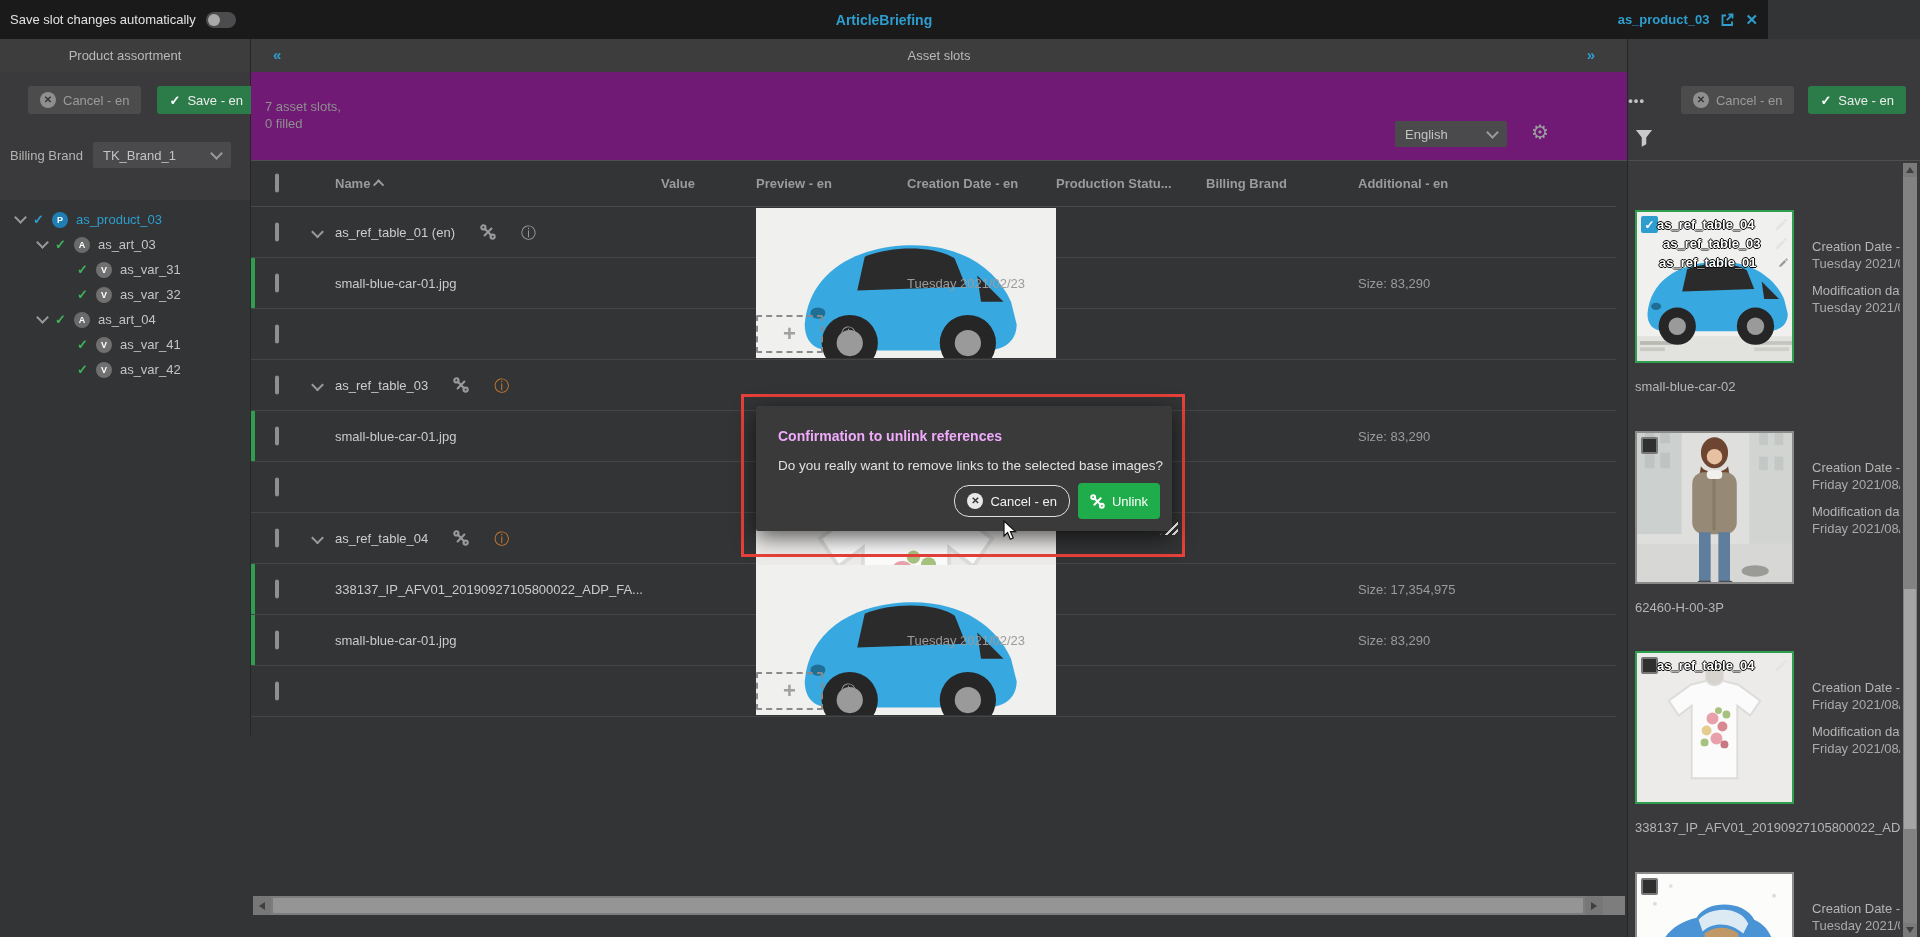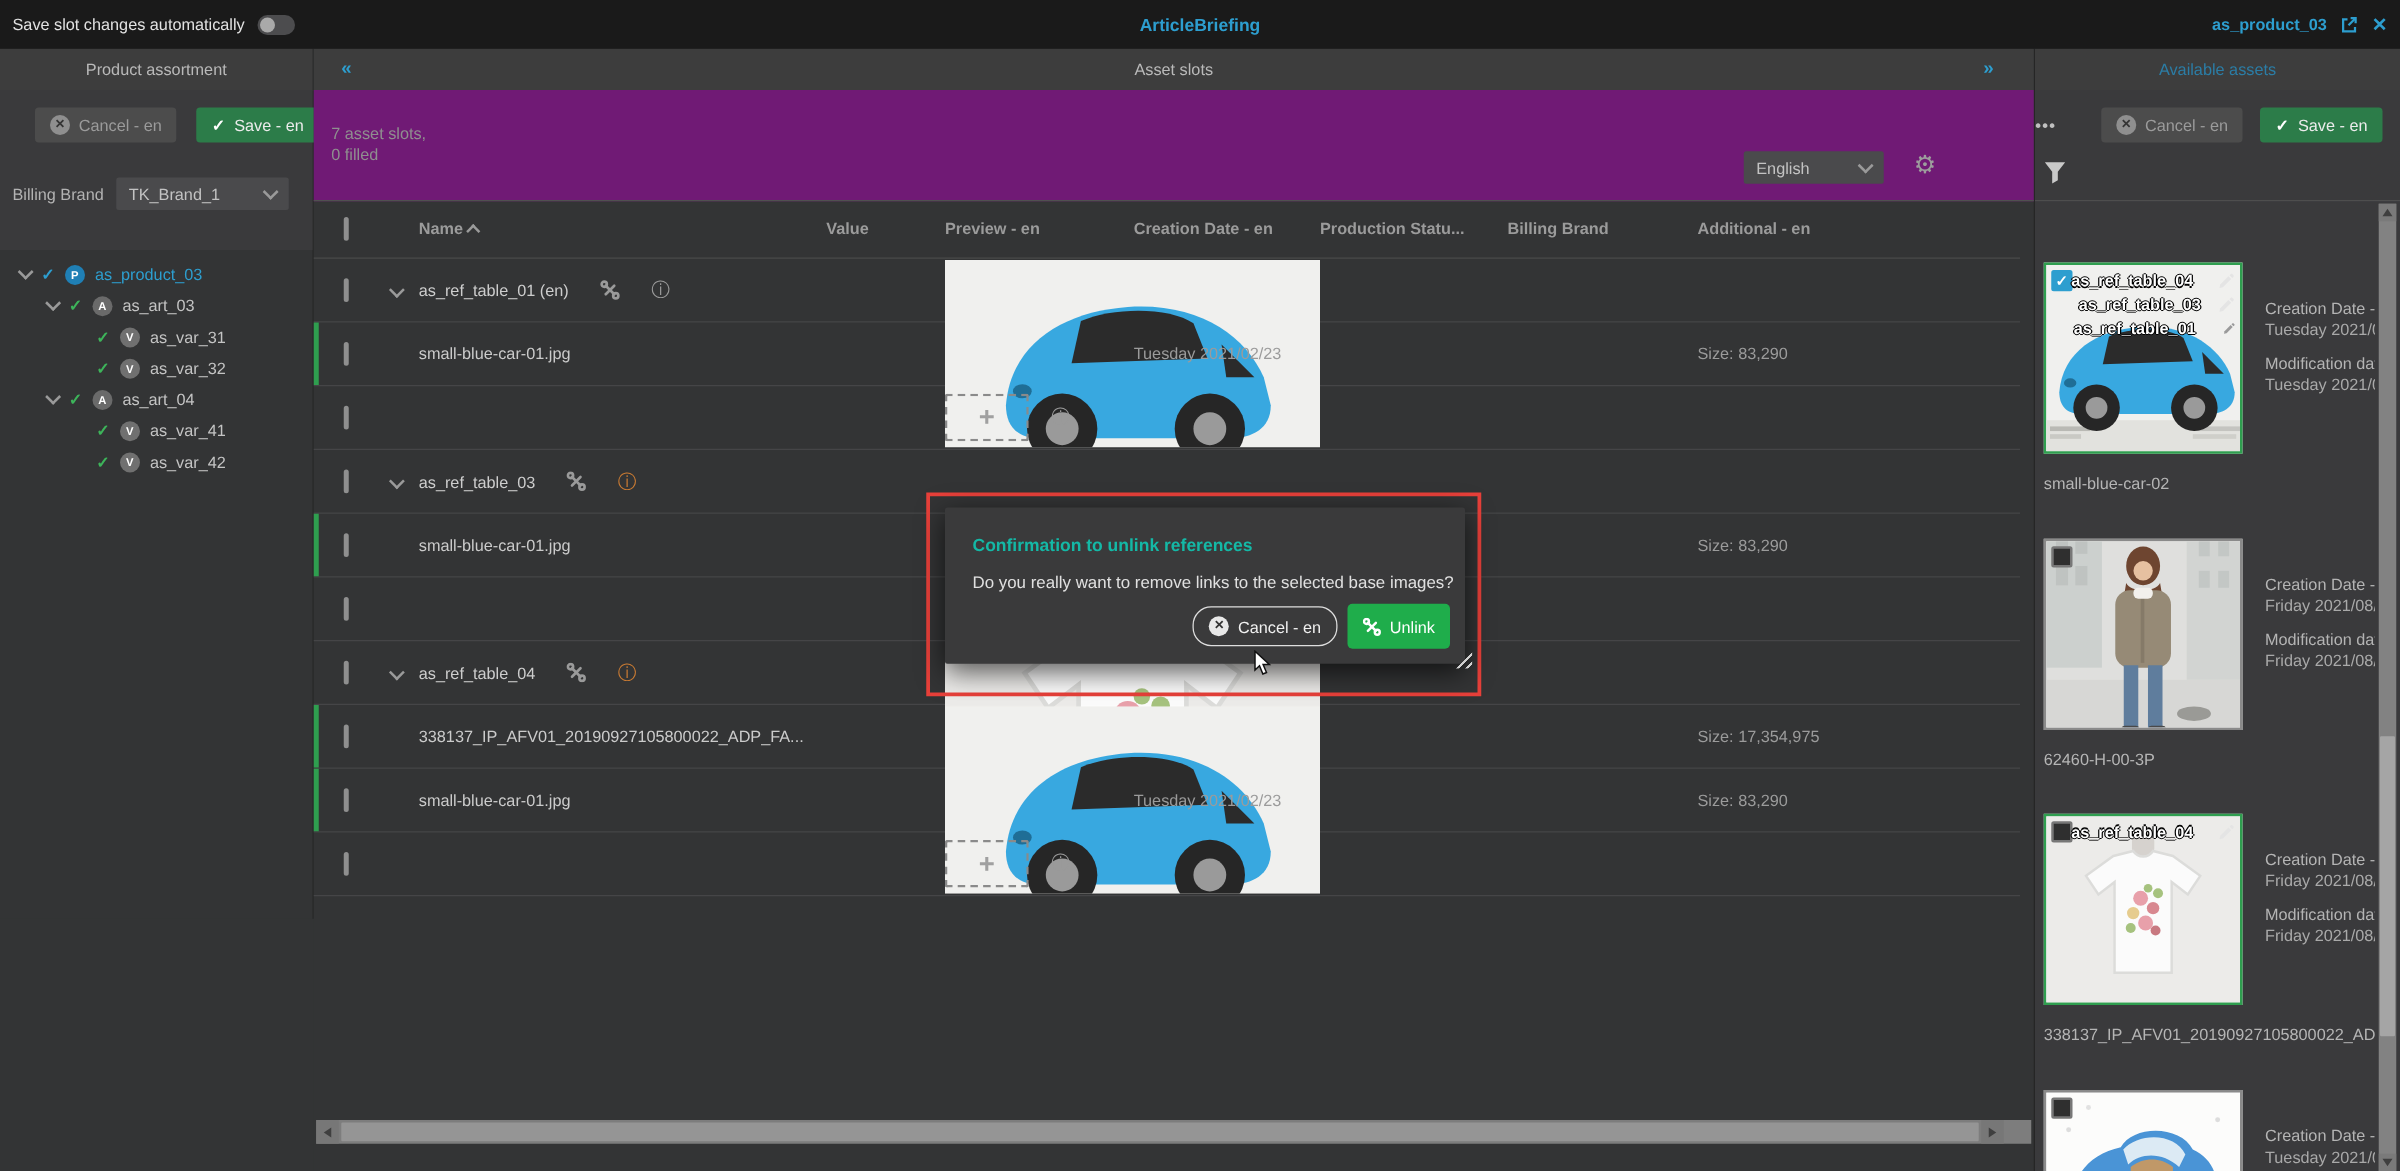--- a/index.html
+++ b/index.html
@@ -1,19 +1,19 @@
 <!DOCTYPE html>
 <html><head>
 <meta charset="utf-8">
 <style>
   html,body{margin:0;padding:0;}
   body{width:1920px;height:937px;position:relative;overflow:hidden;background:#333435;
        font-family:"Liberation Sans",sans-serif;color:#c8c8c8;-webkit-font-smoothing:antialiased;}
   
-  .topbar{position:absolute;left:0;top:0;width:1920px;height:39px;background:#1a1a1a;
+  .topbar{position:absolute;left:0;top:0;width:1768px;height:39px;background:#1a1a1a;
           display:flex;align-items:center;z-index:5;}
   .topbar-left{display:flex;align-items:center;gap:10px;padding-left:10px;flex:0 0 auto;}
   .autosave-label{font-size:13px;color:#e2e2e2;}
   .toggle{width:30px;height:16px;border-radius:9px;background:#4c4c4e;position:relative;}
   .toggle .knob{position:absolute;left:2px;top:2px;width:12px;height:12px;border-radius:50%;background:#a9a9a9;}
   .app-title{position:absolute;left:0;right:0;text-align:center;font-size:14px;font-weight:bold;color:#2d9ecf;}
   .topbar-right{position:absolute;right:10px;display:flex;align-items:center;gap:10px;}
   .product-name{font-size:13px;font-weight:bold;color:#2d9ecf;}
   .icon-blue{color:#2d9ecf;}
   
@@ -120,21 +120,21 @@
   .vscroll{position:absolute;right:3px;top:124px;width:14px;height:774px;background:#828282;}
   .vs-btn{position:absolute;left:0;width:14px;height:14px;background:#7a7a7a;display:flex;align-items:center;justify-content:center;}
   .tri-up{width:0;height:0;border-left:4px solid transparent;border-right:4px solid transparent;border-bottom:6px solid #3f3f3f;}
   .tri-down{width:0;height:0;border-left:4px solid transparent;border-right:4px solid transparent;border-top:6px solid #3f3f3f;}
   .vs-thumb{position:absolute;left:1px;width:12px;top:426px;height:240px;background:#a5a5a5;border-radius:1px;}
   
   .annotation{position:absolute;left:741px;top:394px;width:444px;height:163px;border:3px solid #e8403a;
               box-sizing:border-box;z-index:50;}
   .dialog{position:absolute;left:12px;top:9px;width:416px;height:125px;background:#3a3a3b;border-radius:2px;
           box-shadow:0 6px 22px rgba(0,0,0,.65);}
-  .dialog-title{position:absolute;left:22px;top:22px;font-size:14px;font-weight:bold;color:#14b8a6;}
+  .dialog-title{position:absolute;left:22px;top:22px;font-size:14px;font-weight:bold;color:#f0abfc;}
   .dialog-msg{position:absolute;left:22px;top:52px;font-size:13.5px;color:#e0e0e0;}
   .dialog-btns{position:absolute;right:12px;bottom:12px;display:flex;gap:8px;align-items:center;}
   .btn-dlg-cancel{background:transparent;border:1px solid #dedede;border-radius:15px;color:#f0f0f0;height:30px;}
   .btn-dlg-cancel .xcirc{background:#e8e8e8;color:#333;}
   .btn-unlink{background:#1fad4b;border-radius:4px;color:#fff;height:36px;}
   .resize-handle{position:absolute;right:-18px;bottom:-16px;width:18px;height:14px;
       background:repeating-linear-gradient(135deg,transparent 0 3px,#d0d0d0 3px 5px);
       clip-path:polygon(100% 0,100% 100%,0 100%);}
   .cursor{position:absolute;left:1003px;top:520px;z-index:60;}
 </style>
@@ -454,23 +454,20 @@
         <span class="tri-left"></span>
       </span>
     <span class="hs-thumb"></span>
     <span class="hs-btn">
         <span class="tri-right"></span>
       </span>
   </div>
 </div>
 
 <div class="right-panel">
-  <div class="panel-header rp-header">
-    <span class="title">Available assets</span>
-  </div>
   <div class="rp-toolband">
     <div class="rp-btns">
       <span class="more-dots">•••</span>
       <span class="btn btn-cancel">
         <span class="xcirc">✕</span>
         <span>Cancel - en</span>
       </span>
       <span class="btn btn-save">
         <span class="checkmark">✓</span>
         <span>Save - en</span>

